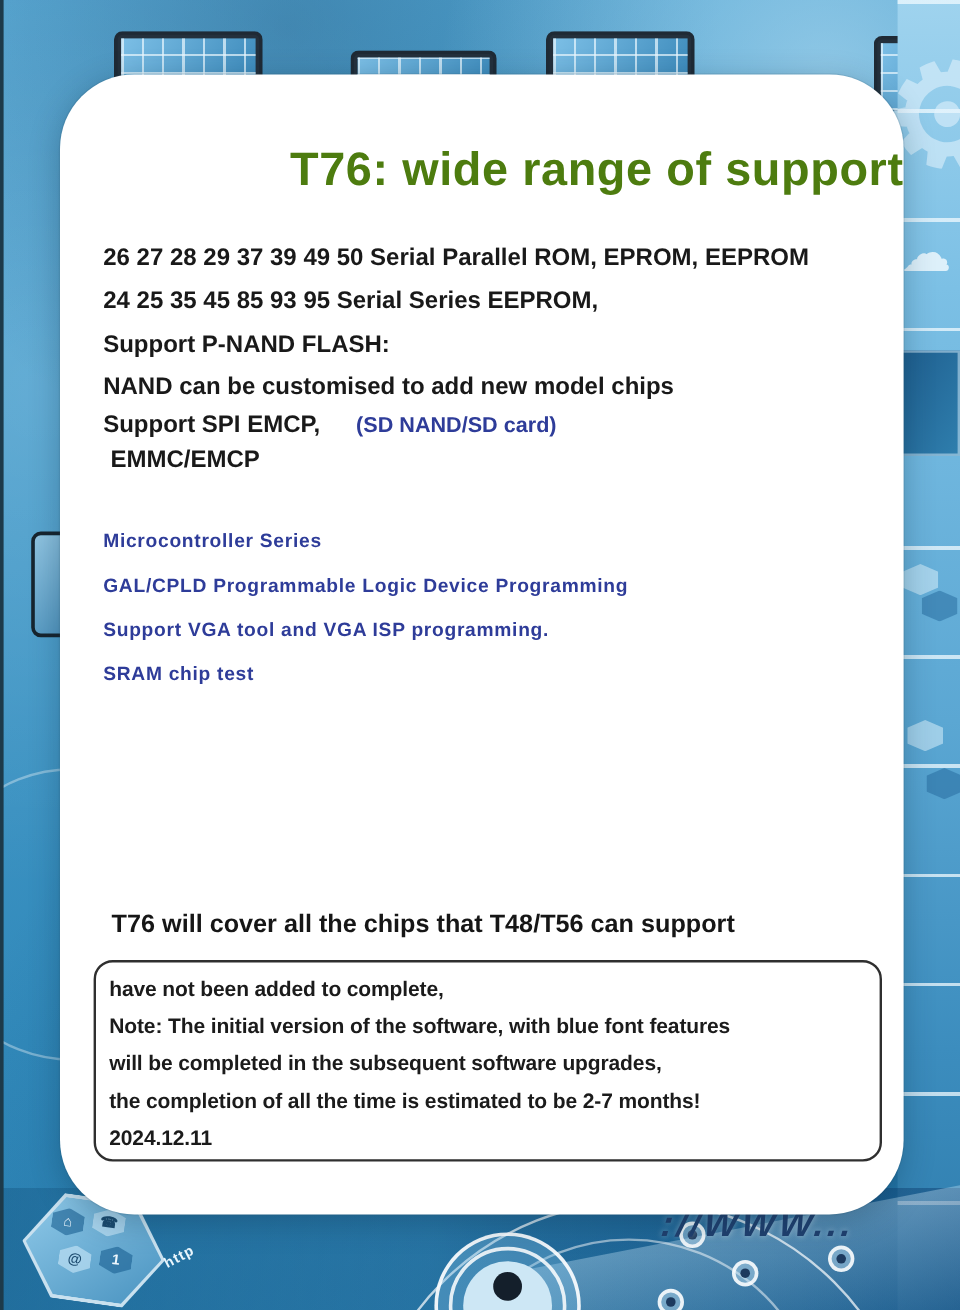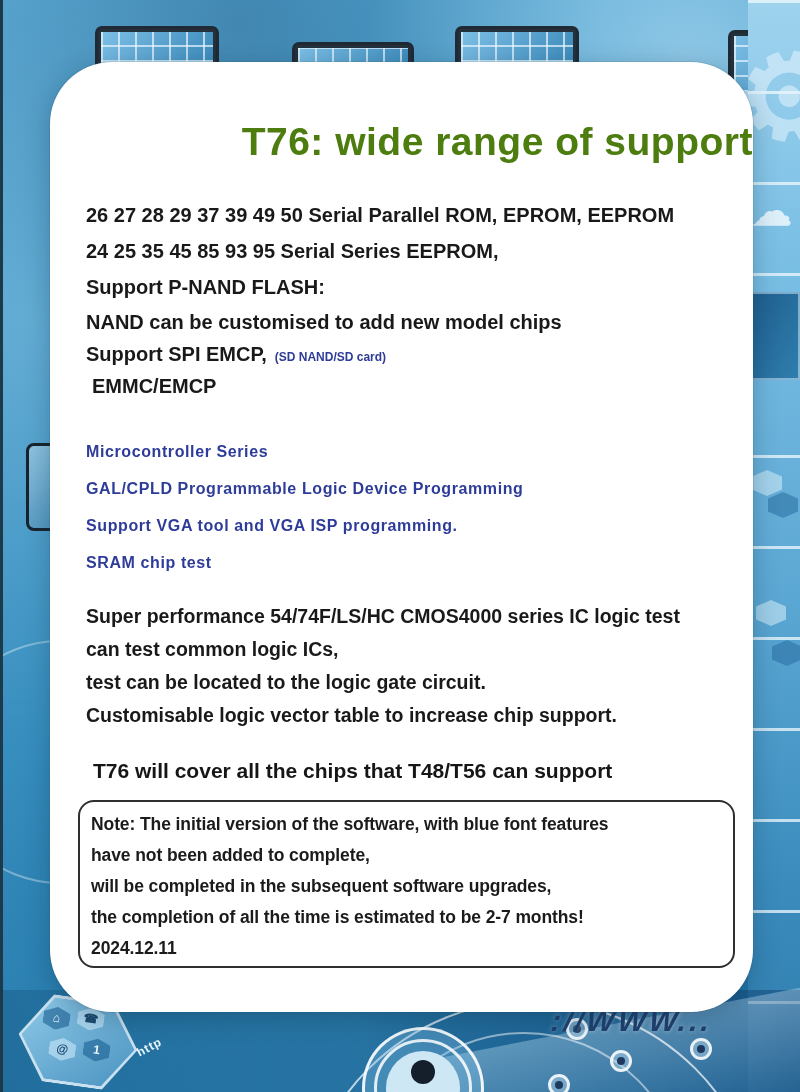--- a/index.html
+++ b/index.html
@@ -90,21 +90,21 @@
   .card{position:absolute;left:50px;top:62px;width:703px;height:950px;z-index:5;
     background:#ffffff;border-radius:62px;
     box-shadow:0 0 0 1px rgba(40,70,90,.12), 0 6px 26px rgba(8,40,62,.28);}
   .card *{white-space:nowrap;}
   .title{position:absolute;top:58px;left:0;right:0;text-align:right;
     font-size:39px;color:#4d7c0f;letter-spacing:.5px;}
   .rom-block{position:absolute;top:135px;left:36px;font-size:20px;color:#191919;}
   .rom-line{line-height:36px;}
   .rom-line.l4{line-height:34px;}
   .spi-line{line-height:30px;}
-  .spi-blue{font-size:12px;color:#2e3c99;margin-left:8px;text-align:right;}
+  .spi-blue{font-size:18px;color:#2e3c99;margin-left:30px;text-align:right;}
   .emmc-line{line-height:29px;padding-left:6px;}
   .blue-block{position:absolute;top:371px;left:36px;font-size:16px;color:#2e3c99;letter-spacing:.6px;}
   .blue-line{line-height:37px;}
   .logic-block{position:absolute;top:538px;left:36px;font-size:19.5px;color:#191919;}
   .logic-line{line-height:33px;}
   .coverage{position:absolute;top:694px;left:43px;font-size:21px;color:#161616;line-height:30px;}
   .note-box{position:absolute;top:738px;left:28px;width:657px;height:168px;box-sizing:border-box;
     border:2px solid #2f2f2f;border-radius:16px;padding:7px 8px 0 11px;
     font-size:17.5px;color:#1b1b1b;letter-spacing:-.1px;}
   .note-line{line-height:31px;}
@@ -183,31 +183,25 @@
       <div class="emmc-line">EMMC/EMCP</div>
     </div>
 
     <div class="blue-block">
       <div class="blue-line">Microcontroller Series</div>
       <div class="blue-line">GAL/CPLD Programmable Logic Device Programming</div>
       <div class="blue-line">Support VGA tool and VGA ISP programming.</div>
       <div class="blue-line">SRAM chip test</div>
     </div>
 
-    <div class="logic-block">
-      <div class="logic-line">Super performance 54/74F/LS/HC CMOS4000 series IC logic test</div>
-      <div class="logic-line">can test common logic ICs,</div>
-      <div class="logic-line">test can be located to the logic gate circuit.</div>
-      <div class="logic-line">Customisable logic vector table to increase chip support.</div>
-    </div>
 
     <div class="coverage">T76 will cover all the chips that T48/T56 can support</div>
 
     <div class="note-box">
+      <div class="note-line">have not been added to complete,</div>
       <div class="note-line">Note: The initial version of the software, with blue font features</div>
-      <div class="note-line">have not been added to complete,</div>
       <div class="note-line">will be completed in the subsequent software upgrades,</div>
       <div class="note-line">the completion of all the time is estimated to be 2-7 months!</div>
       <div class="note-line">2024.12.11</div>
     </div>
   </div>
 
 </div>
 
 </body></html>

